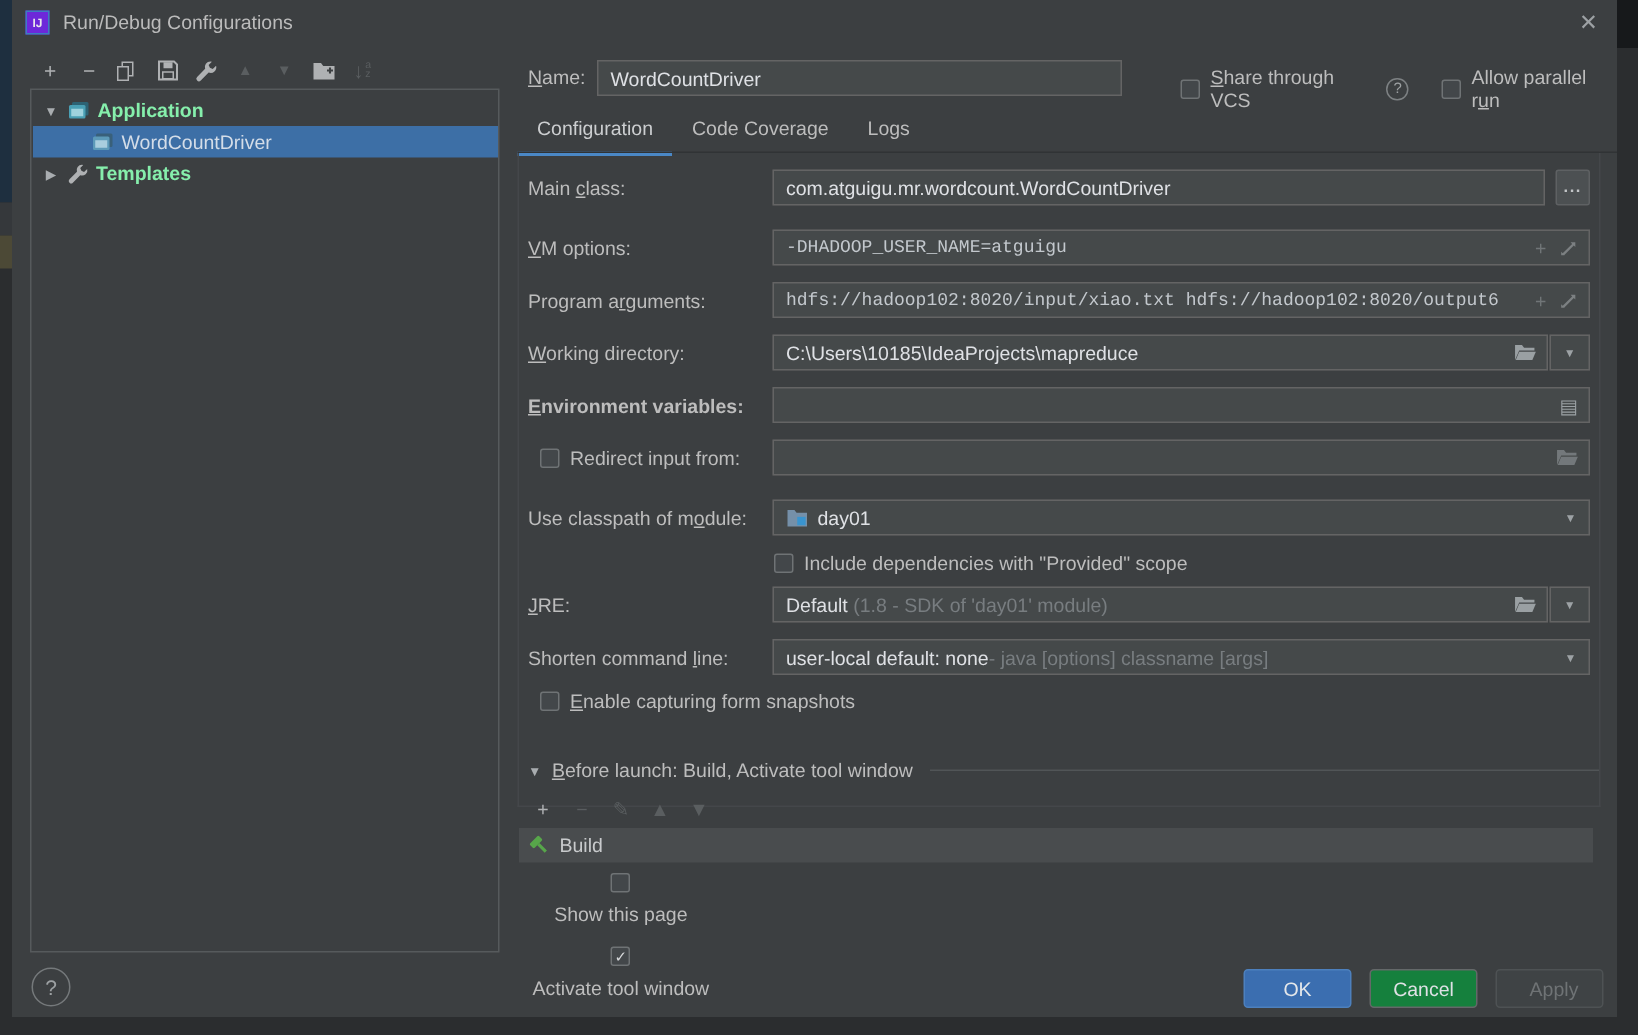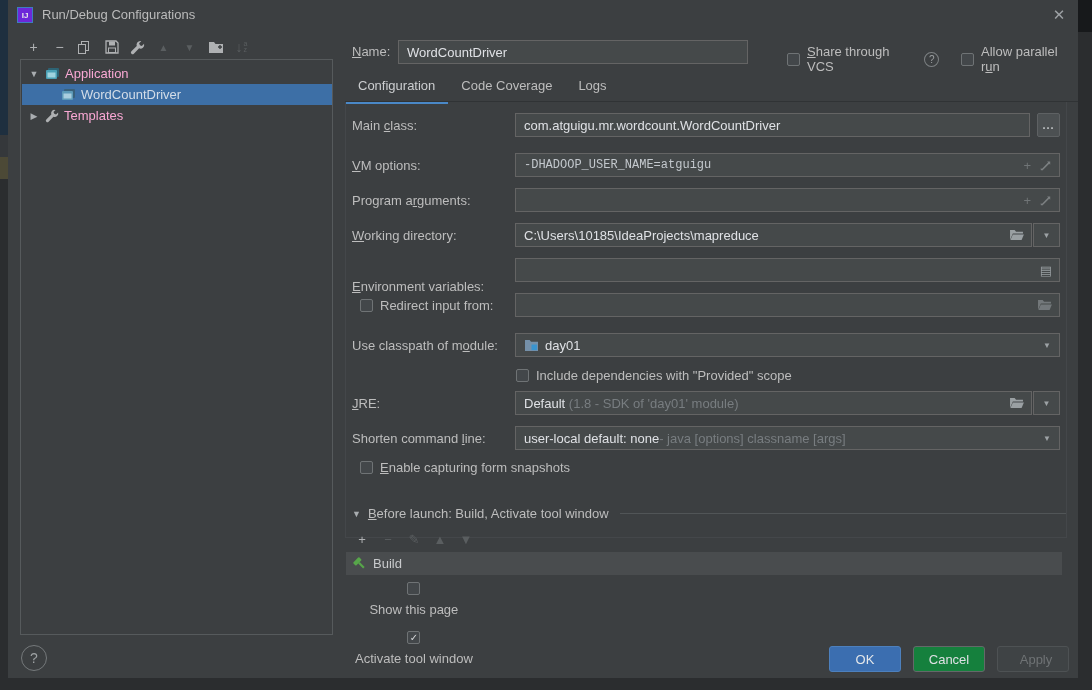--- a/index.html
+++ b/index.html
@@ -26,21 +26,21 @@
   .tbi.dis{color:#5a5e60;}
   .cp1{position:absolute;left:5px;top:3px;width:8px;height:10px;border:1px solid #afb1b3;}
   .cp2{position:absolute;left:2px;top:6px;width:8px;height:10px;border:1px solid #afb1b3;background:#3c3f41;}
   .saz{display:flex;flex-direction:column;font-size:7px;line-height:6px;margin-left:1px;}
   
   .treepanel{position:absolute;left:12px;top:59px;width:313px;height:576px;border:1px solid #565a5c;background:#3c3f41;}
   .trow{position:absolute;left:1px;width:310px;height:21px;display:flex;align-items:center;}
   .trow .tw{width:12px;text-align:center;font-size:9px;color:#a9adb0;}
   .trow.sel{background:#3d6fa6;}
   .tlabel{margin-left:5px;}
-  .tbold{font-weight:normal;color:#f9a8d4;}
+  .tbold{font-weight:bold;color:#86efac;}
   .tsel{color:#d4dde8;}
   
   .helpbtn{position:absolute;left:13px;top:645px;width:26px;height:26px;border:1px solid #75797b;border-radius:50%;
      color:#9da1a3;font-size:14px;display:flex;align-items:center;justify-content:center;}
   
   .flabel{position:absolute;left:344px;color:#bdbdbd;}
   .mn{text-decoration:underline;}
   .field{position:absolute;height:24px;background:#45494a;border:1px solid #646464;color:#dfe1e5;
      display:flex;align-items:center;padding:0 8px;overflow:hidden;white-space:nowrap;}
   .mono{font-family:"Liberation Mono","DejaVu Sans Mono",monospace;font-size:12px;color:#c3c8cd;}
@@ -206,20 +206,21 @@
       <span class="ficon" style="right:28px;color:#707577;font-size:13px;font-family:'Liberation Sans',sans-serif;">+</span>
       <span class="ficon" style="right:8px;">
         <svg width="11" height="11" viewBox="0 0 14 14">
             <path d="M4 13H1v-3l1.3 1.3 8-8L9 2h4v4l-1.3-1.3-8 8L4 13z" fill="#7c8082"></path>
           </svg>
       </span>
     </div>
 
     <span class="flabel" style="top:193px;"><span>Program a</span><span class="mn">r</span><span>guments:</span></span>
     <div class="field mono" style="left:507px;top:188px;width:545px;">
+      <span>hdfs://hadoop102:8020/input/xiao.txt hdfs://hadoop102:8020/output6</span>
       <span class="ficon" style="right:28px;color:#707577;font-size:13px;font-family:'Liberation Sans',sans-serif;">+</span>
       <span class="ficon" style="right:8px;">
         <svg width="11" height="11" viewBox="0 0 14 14">
             <path d="M4 13H1v-3l1.3 1.3 8-8L9 2h4v4l-1.3-1.3-8 8L4 13z" fill="#7c8082"></path>
           </svg>
       </span>
     </div>
 
     <span class="flabel" style="top:228px;"><span class="mn">W</span><span>orking directory:</span></span>
     <div class="field" style="left:507px;top:223px;width:517px;">
@@ -228,21 +229,21 @@
         <svg width="15" height="12" viewBox="0 0 16 13">
             <path d="M1 1h5l1.5 2H15v2H4L1 12V1z" fill="#9aa0a3"></path>
             <path d="M4 6h12l-2.5 6H1.5L4 6z" fill="#9aa0a3"></path>
           </svg>
       </span>
     </div>
     <div class="arrbtn" style="left:1025px;top:223px;">
       <span class="combo-arrow">▼</span>
     </div>
 
-    <span class="flabel" style="top:279px;"><span class="mn">E</span><span>nvironment variables:</span></span>
+    <span class="flabel" style="top:263px;font-weight:bold;"><span class="mn">E</span><span>nvironment variables:</span></span>
     <div class="field" style="left:507px;top:258px;width:545px;">
       <span></span>
       <span class="ficon" style="right:7px;color:#9aa0a3;font-size:13px;">▤</span>
     </div>
 
     <div class="cbrow" style="left:352px;top:298px;">
       <span class="cb"></span>
       <span>Redirect input from:</span>
     </div>
     <div class="field" style="left:507px;top:293px;width:545px;">

